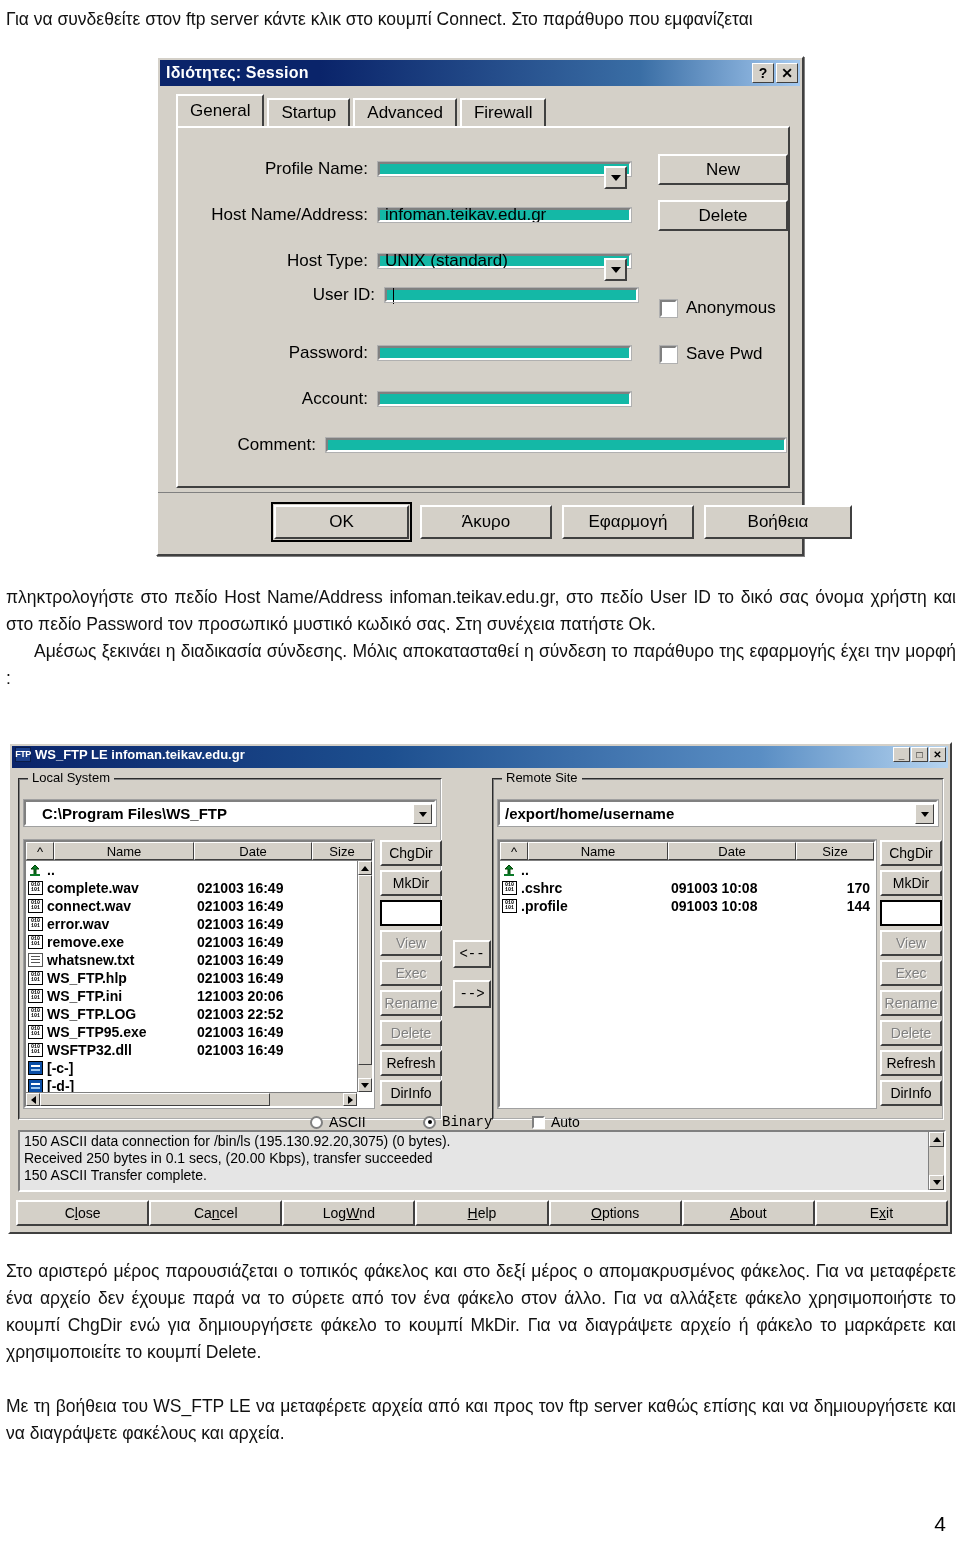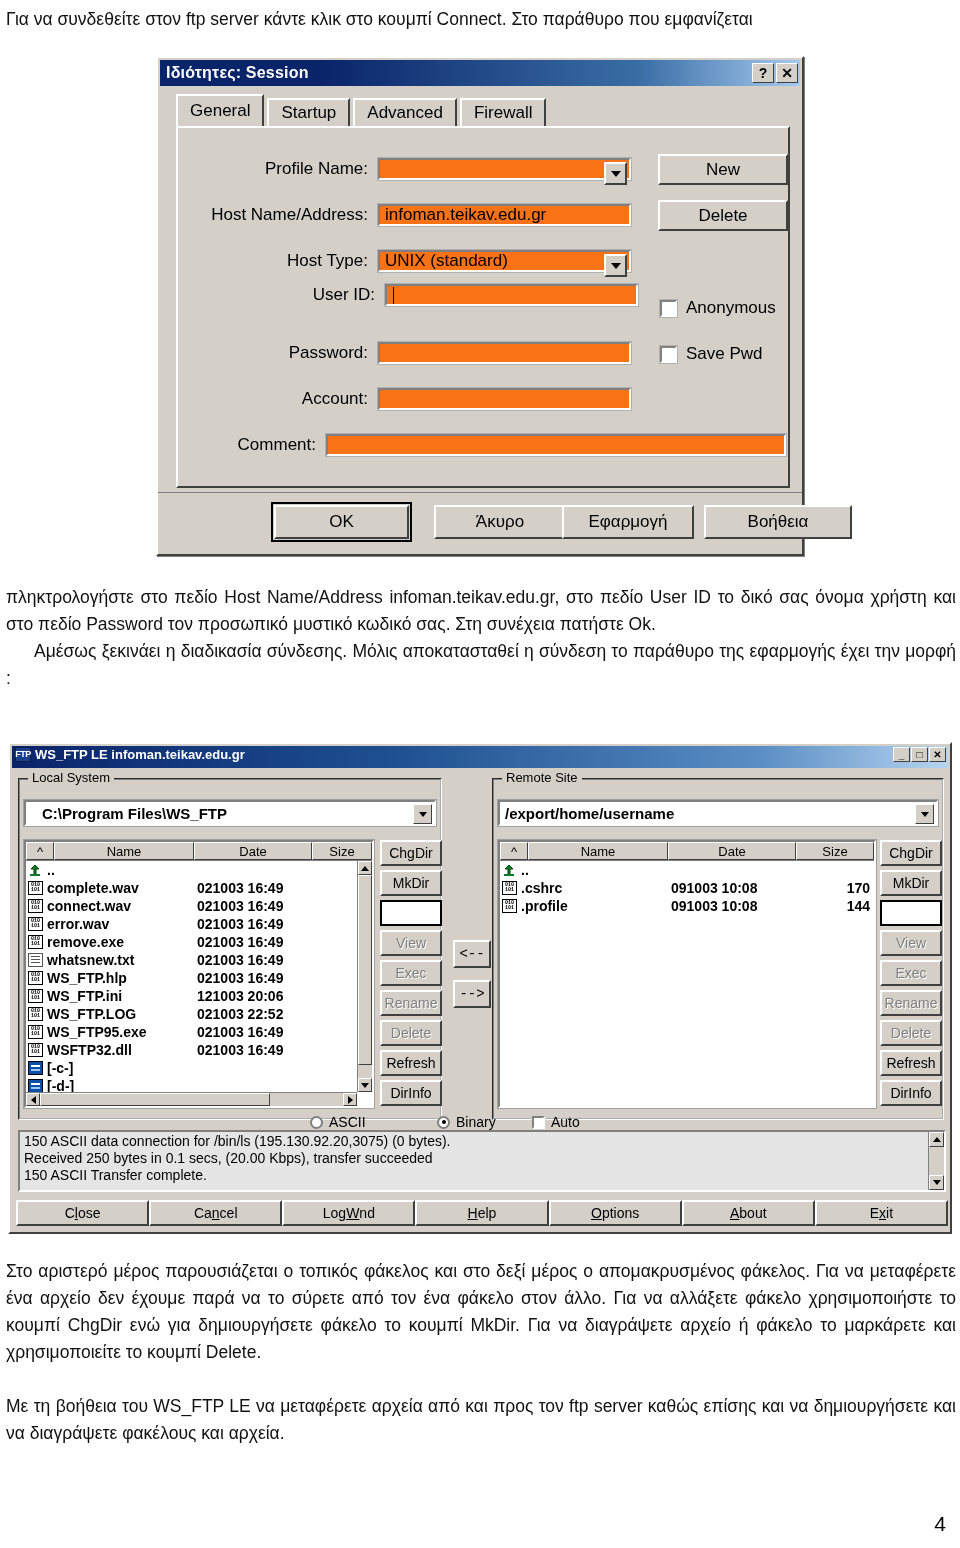--- a/index.html
+++ b/index.html
@@ -83,25 +83,25 @@
     border-top:2px solid #ffffff; border-left:2px solid #ffffff;
     border-right:2px solid #404040; border-bottom:2px solid #404040;
   }
   .field-row {
     position:absolute; display:flex; align-items:center; height:30px;
   }
   .field-label {
     font-size:17px; text-align:right; padding-right:10px; white-space:nowrap;
   }
   .txtbox {
-    background:#f97316;
+    background:#14b8a6;
     border-top:2px solid #808080; border-left:2px solid #808080;
     border-right:2px solid #ffffff; border-bottom:2px solid #ffffff;
     outline:1px solid #b0b0b0;
-    height:22px; font-size:17px;
+    height:14px; font-size:17px;
     display:flex; align-items:center; padding-left:5px;
     color:#000; font-family:"Liberation Sans", sans-serif;
   }
   .combo { position:relative; }
   .combo .arrowbtn {
     position:absolute; right:2px; top:2px; width:23px; height:23px;
     background:#d4d0c8;
     border-top:2px solid #ffffff; border-left:2px solid #ffffff;
     border-right:2px solid #404040; border-bottom:2px solid #404040;
     display:flex; align-items:center; justify-content:center; cursor:pointer;
@@ -396,21 +396,21 @@
       <span>Anonymous</span>
     </div>
     <div class="chk-row" style="left:482px;top:216px;">
       <span class="checkbox"></span>
       <span>Save Pwd</span>
     </div>
   </div>
 
   <div id="dlg-footer">
     <div class="dlg-btn default-btn" style="left:116px;width:135px;">OK</div>
-    <div class="dlg-btn" style="left:276px;width:132px;">Άκυρο</div>
+    <div class="dlg-btn" style="left:262px;width:132px;">Άκυρο</div>
     <div class="dlg-btn" style="left:404px;width:132px;">Εφαρμογή</div>
     <div class="dlg-btn" style="left:546px;width:148px;">Βοήθεια</div>
   </div>
 </div>
 
 <div class="para" id="mid-text">
   <p>πληκτρολογήστε στο πεδίο Host Name/Address  infoman.teikav.edu.gr,  στο πεδίο User ID το δικό σας όνομα χρήστη και στο πεδίο Password τον προσωπικό μυστικό κωδικό σας. Στη συνέχεια πατήστε Ok.</p>
   <p class="indent">Αμέσως ξεκινάει η διαδικασία σύνδεσης. Μόλις αποκατασταθεί η σύνδεση το παράθυρο της εφαρμογής έχει την μορφή :</p>
 </div>
 
@@ -644,21 +644,21 @@
       <div class="side-btn disabled" style="left: 870px; top: 246px; width: 62px;">Rename</div>
       <div class="side-btn disabled" style="left: 870px; top: 276px; width: 62px;">Delete</div>
       <div class="side-btn" style="left: 870px; top: 306px; width: 62px;">Refresh</div>
       <div class="side-btn" style="left: 870px; top: 336px; width: 62px;">DirInfo</div>
     </div>
 
   <div class="radio-row" style="left:300px;top:370px;">
     <span class="radio"></span>
     <span>ASCII</span>
   </div>
-  <div class="radio-row" style="left:427px;top:370px;">
+  <div class="radio-row" style="left:413px;top:370px;font-family:Liberation Mono, monospace;">
     <span class="radio checked"></span>
     <span>Binary</span>
   </div>
   <div class="radio-row" style="left:522px;top:370px;">
     <span class="chkbox-sm"></span>
     <span>Auto</span>
   </div>
 
   <div id="log-area">
     <div class="lines" id="log-lines">

